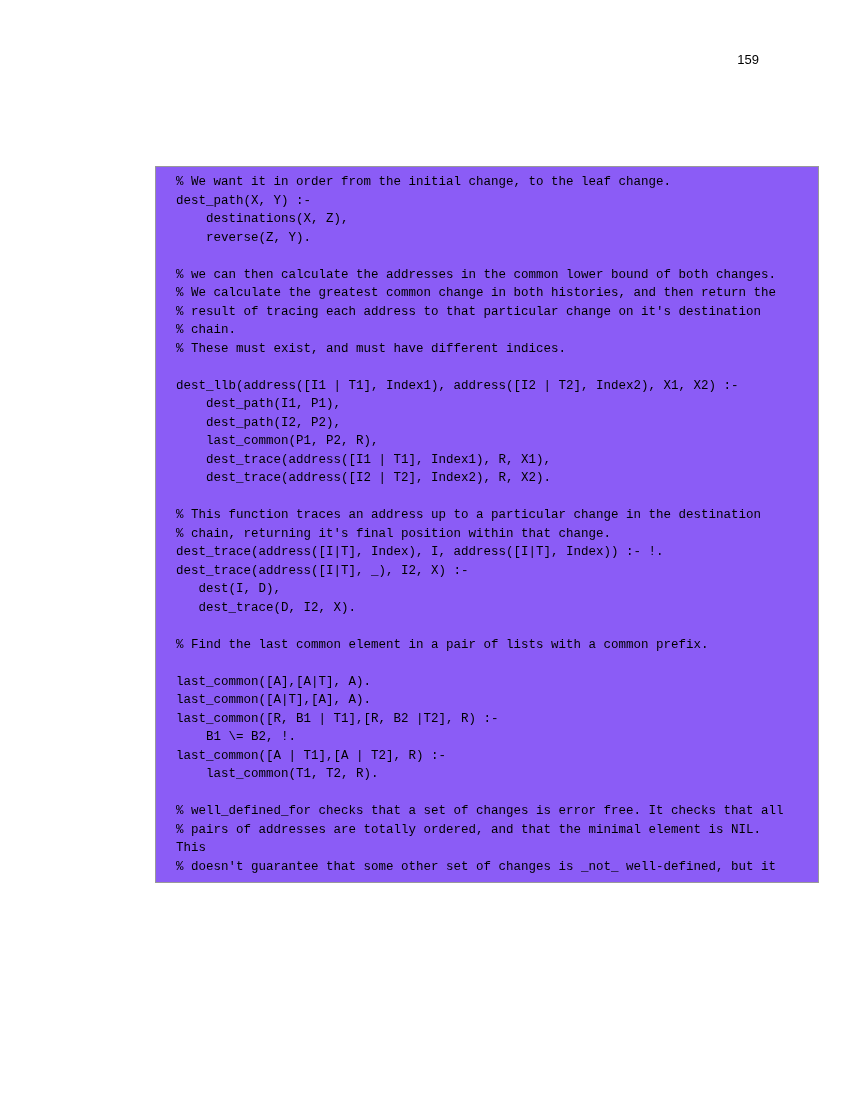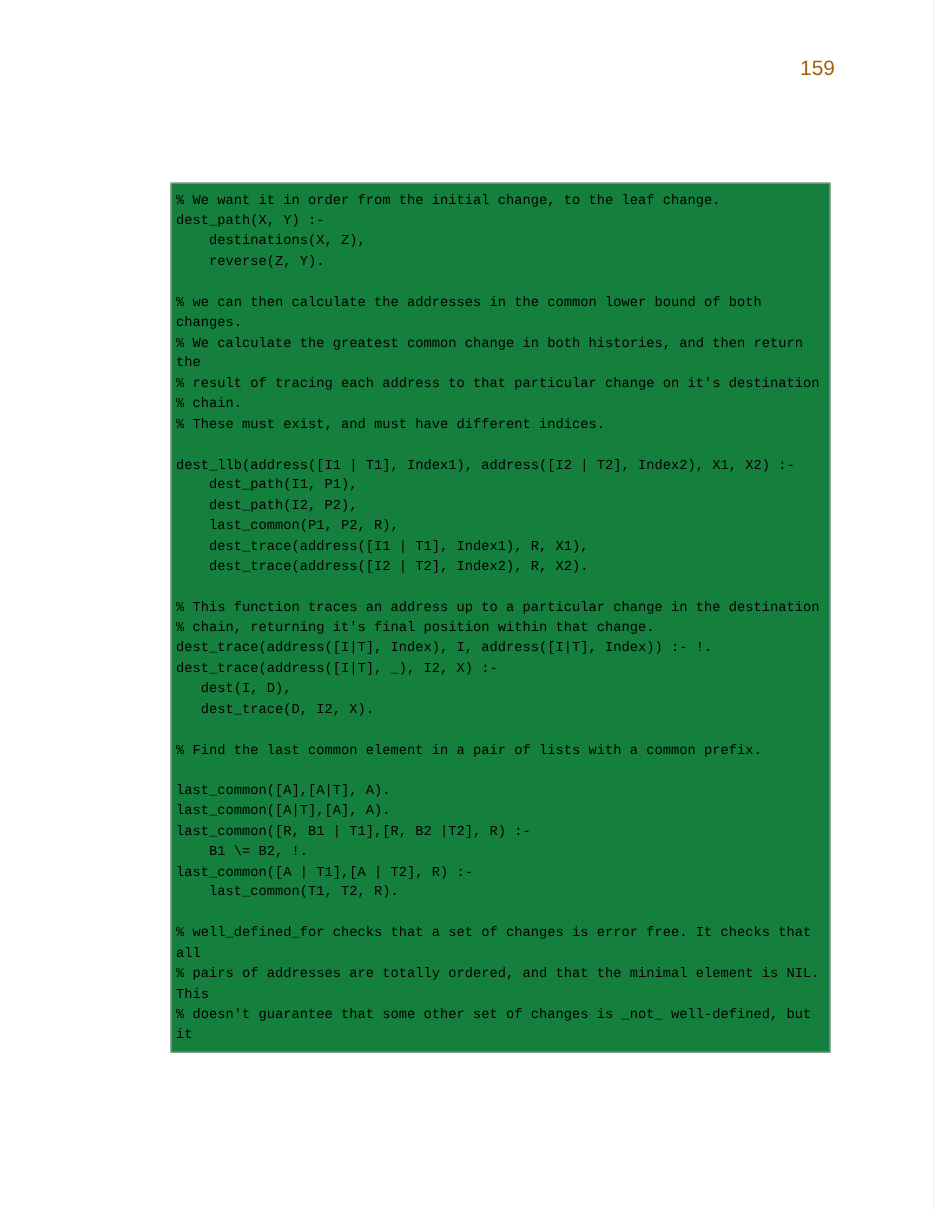--- a/index.html
+++ b/index.html
@@ -12,31 +12,31 @@
       height: 1100px;
       background: #ffffff;
       font-family: "Courier New", Courier, monospace;
       position: relative;
     }
     .page-number {
       position: absolute;
       top: 52px;
       right: 90px;
       font-family: Arial, sans-serif;
-      font-size: 19px;
-      color: #a16207;
+      font-size: 13px;
+      color: #000000;
     }
     .code-block {
       position: absolute;
       top: 166px;
       left: 155px;
-      width: 600px;
-      background: #15803d;
+      width: 664px;
+      background: #8b5cf6;
       border: 1px solid #999;
-      padding: 6px 4px;
+      padding: 6px 20px;
       font-size: 12.5px;
       line-height: 18.5px;
       color: #000;
       white-space: pre-wrap;
       word-wrap: break-word;
       font-family: "Courier New", Courier, monospace;
     }
   </style>
 </head>
 <body>

